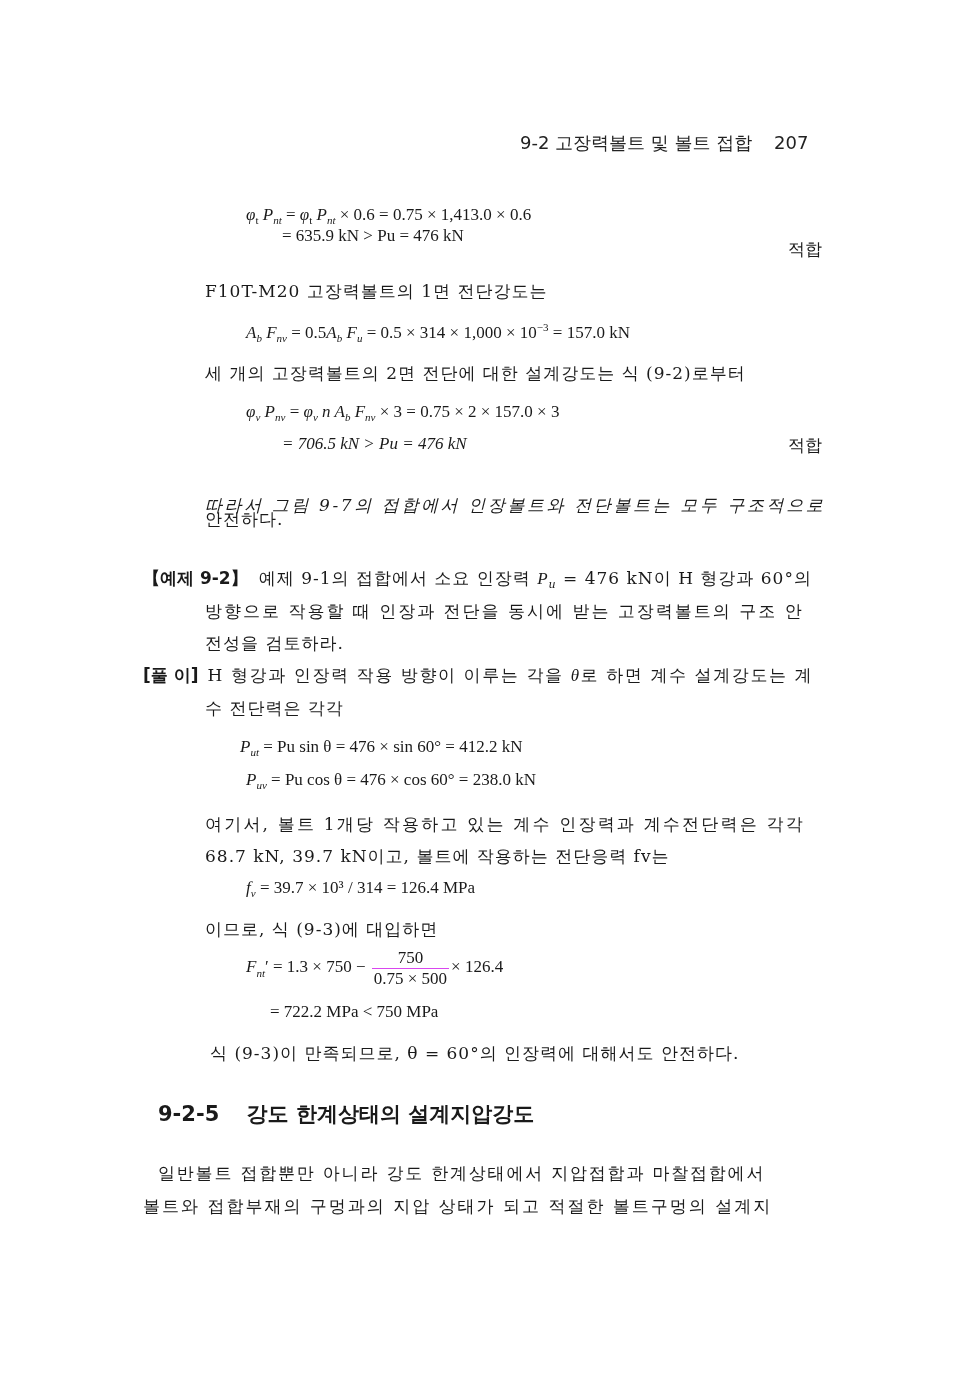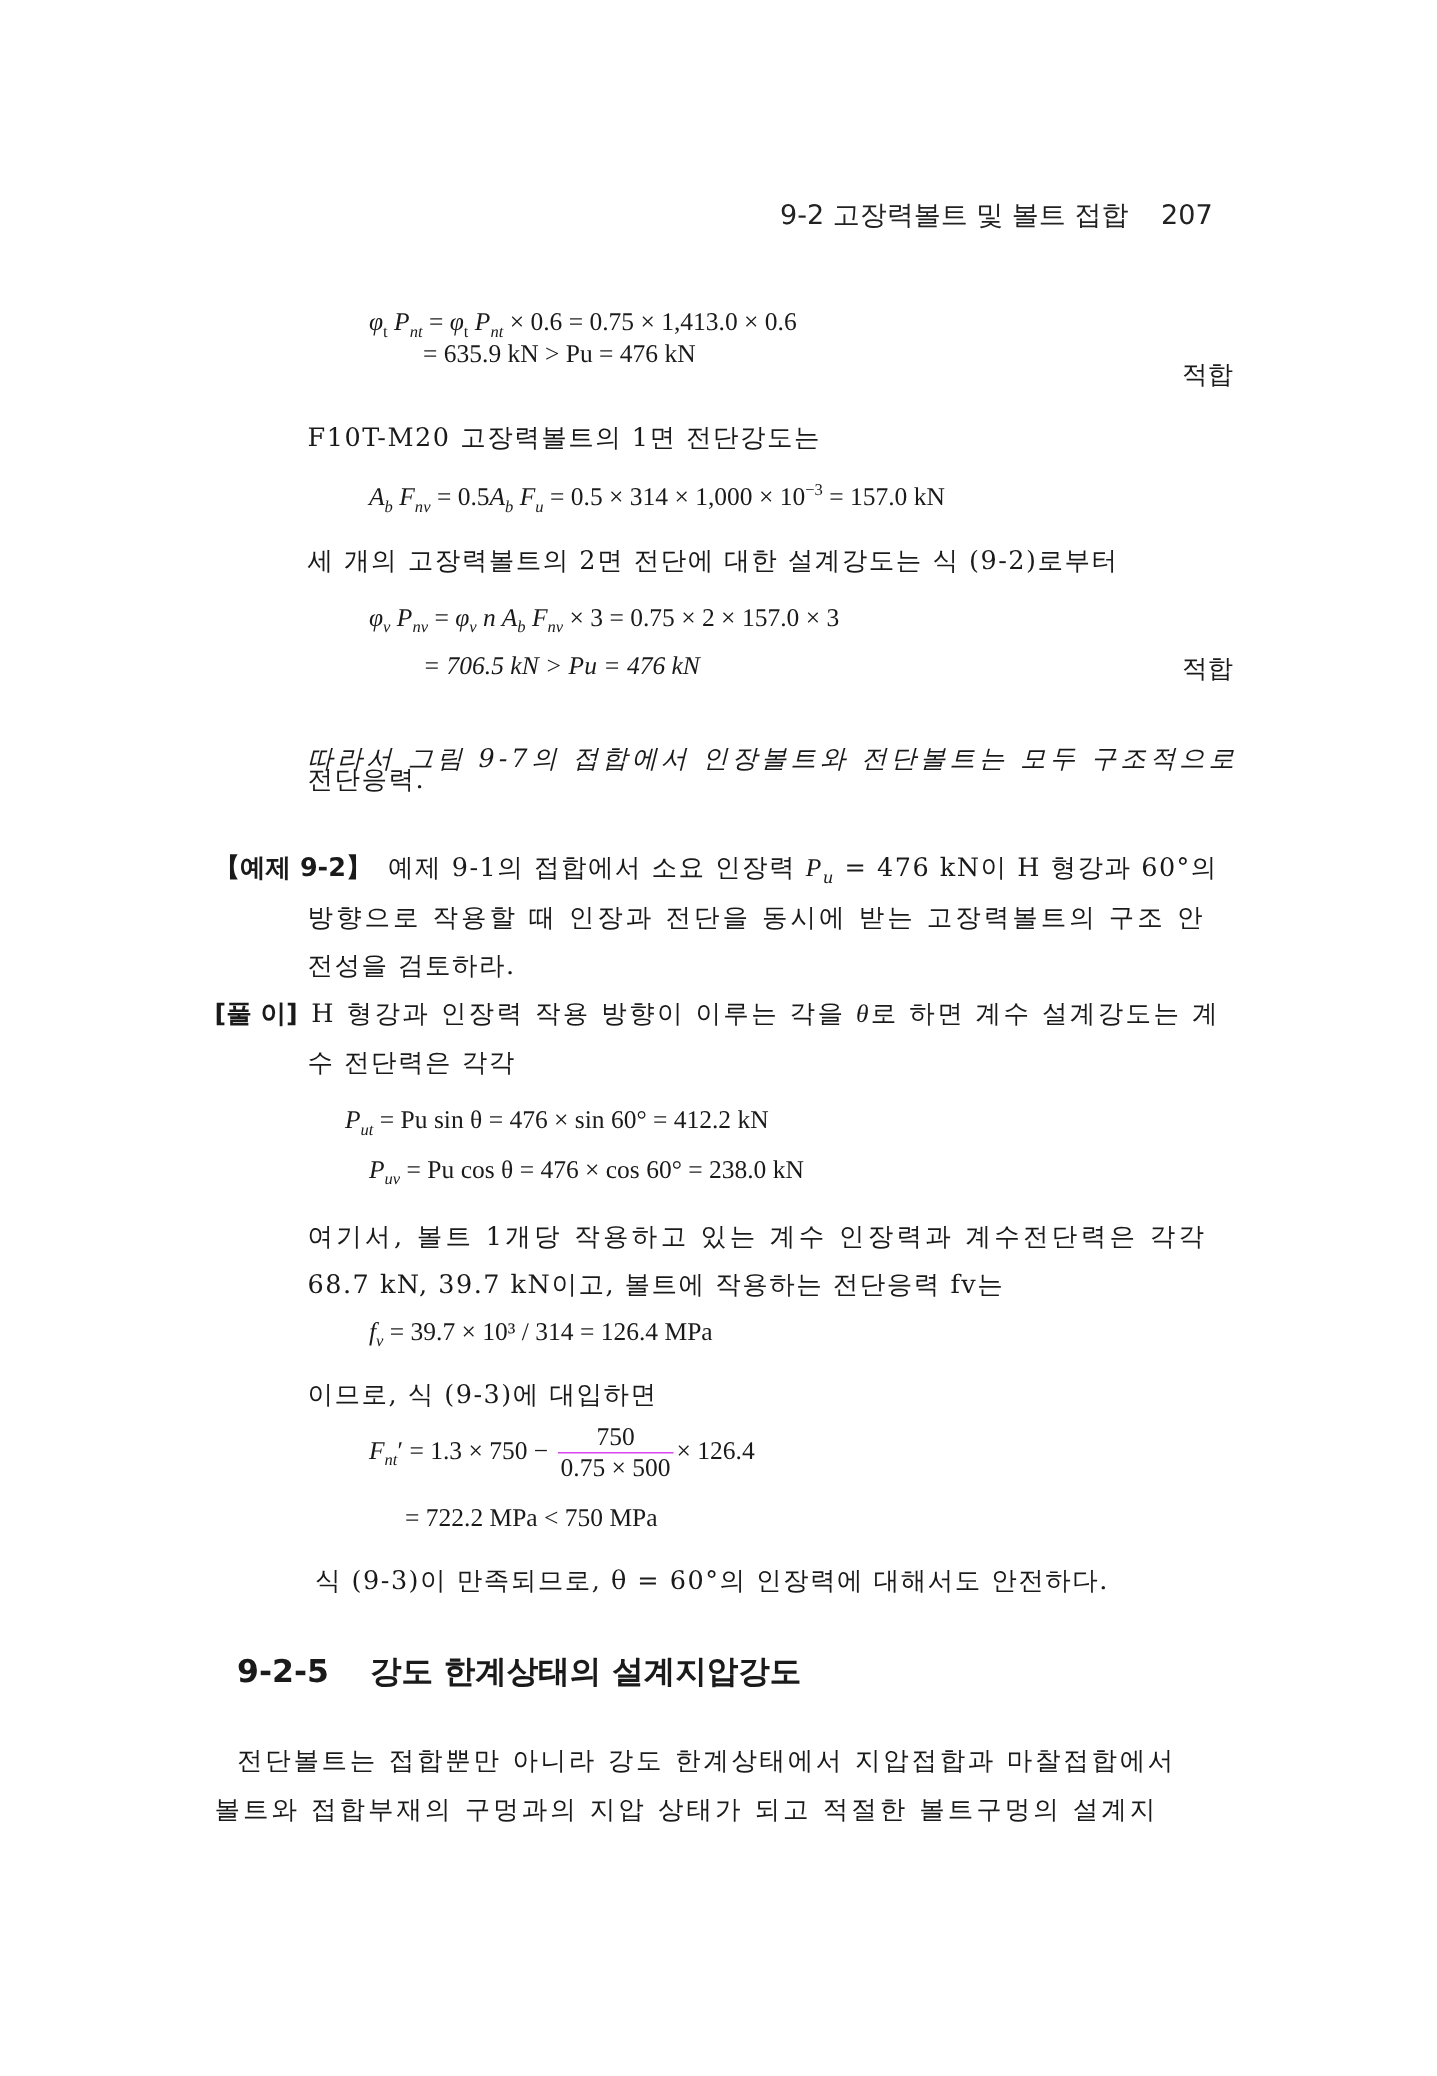--- a/index.html
+++ b/index.html
@@ -43,40 +43,40 @@
 
 <div class="abs ko" style="top:362px;left:205px;">세 개의 고장력볼트의 2면 전단에 대한 설계강도는 식 (9-2)로부터</div>
 
 <div class="abs eq" style="top:402px;left:246px;">
   <i>φ</i><sub><i>v</i></sub> <i>P</i><sub><i>nv</i></sub> = <i>φ</i><sub><i>v</i></sub> <i>n A</i><sub><i>b</i></sub> <i>F</i><sub><i>nv</i></sub> × 3 = 0.75 × 2 × 157.0 × 3
 </div>
 <div class="abs eq" style="top:434px;left:282px;font-style:italic;">= 706.5 kN &gt; Pu = 476 kN</div>
 <div class="abs ok" style="top:434px;">적합</div>
 
 <div class="abs para" style="top:494px;left:205px;letter-spacing:2.6px;font-style:italic;">따라서 그림 9-7의 접합에서 인장볼트와 전단볼트는 모두 구조적으로</div>
-<div class="abs ko" style="top:508px;left:205px;">전단응력.</div>
+<div class="abs ko" style="top:508px;left:205px;">안전하다.</div>
 
 <div class="abs" style="top:567px;left:143px;">
   <span class="tag">【예제 9-2】</span>
   <span class="ko" style="margin-left:6px;">
     <span>예제 9-1의 접합에서 소요 인장력 </span><i class="eq">P</i><sub><i>u</i></sub><span> = 476 kN이 H 형강과 60°의</span>
   </span>
 </div>
 <div class="abs para" style="top:600px;left:205px;letter-spacing:2px;">방향으로 작용할 때 인장과 전단을 동시에 받는 고장력볼트의 구조 안</div>
 <div class="abs ko" style="top:632px;left:205px;">전성을 검토하라.</div>
 
 <div class="abs" style="top:664px;left:143px;">
   <span class="tag">[풀 이]</span>
   <span class="ko" style="margin-left:4px;letter-spacing:1.6px;">
     <span>H 형강과 인장력 작용 방향이 이루는 각을 </span><i class="eq">θ</i><span>로 하면 계수 설계강도는 계</span>
   </span>
 </div>
 <div class="abs ko" style="top:697px;left:205px;">수 전단력은 각각</div>
 
-<div class="abs eq" style="top:737px;left:230px;">
+<div class="abs eq" style="top:737px;left:240px;">
   <i>P</i><sub><i>ut</i></sub> <span>= Pu sin θ = 476 × sin 60° = 412.2 kN</span>
 </div>
 <div class="abs eq" style="top:770px;left:246px;">
   <i>P</i><sub><i>uv</i></sub> <span>= Pu cos θ = 476 × cos 60° = 238.0 kN</span>
 </div>
 
 <div class="abs para" style="top:813px;left:205px;letter-spacing:2.2px;">여기서, 볼트 1개당 작용하고 있는 계수 인장력과 계수전단력은 각각</div>
 <div class="abs ko" style="top:845px;left:205px;">68.7 kN, 39.7 kN이고, 볼트에 작용하는 전단응력 fv는</div>
 
 <div class="abs eq" style="top:878px;left:246px;">
@@ -94,14 +94,14 @@
 </div>
 <div class="abs eq" style="top:1002px;left:270px;">= 722.2 MPa &lt; 750 MPa</div>
 
 <div class="abs ko" style="top:1042px;left:210px;">식 (9-3)이 만족되므로, θ = 60°의 인장력에 대해서도 안전하다.</div>
 
 <div class="abs sec" style="top:1100px;left:158px;">
   <span class="num">9-2-5</span>
   <span>강도 한계상태의 설계지압강도</span>
 </div>
 
-<div class="abs para" style="top:1162px;left:158px;letter-spacing:1.8px;">전단볼트는 접합뿐만 아니라 강도 한계상태에서 지압접합과 마찰접합에서</div>
+<div class="abs para" style="top:1162px;left:158px;letter-spacing:1.8px;">일반볼트 접합뿐만 아니라 강도 한계상태에서 지압접합과 마찰접합에서</div>
 <div class="abs para" style="top:1195px;left:143px;letter-spacing:2px;">볼트와 접합부재의 구멍과의 지압 상태가 되고 적절한 볼트구멍의 설계지</div>
 
 </body></html>

